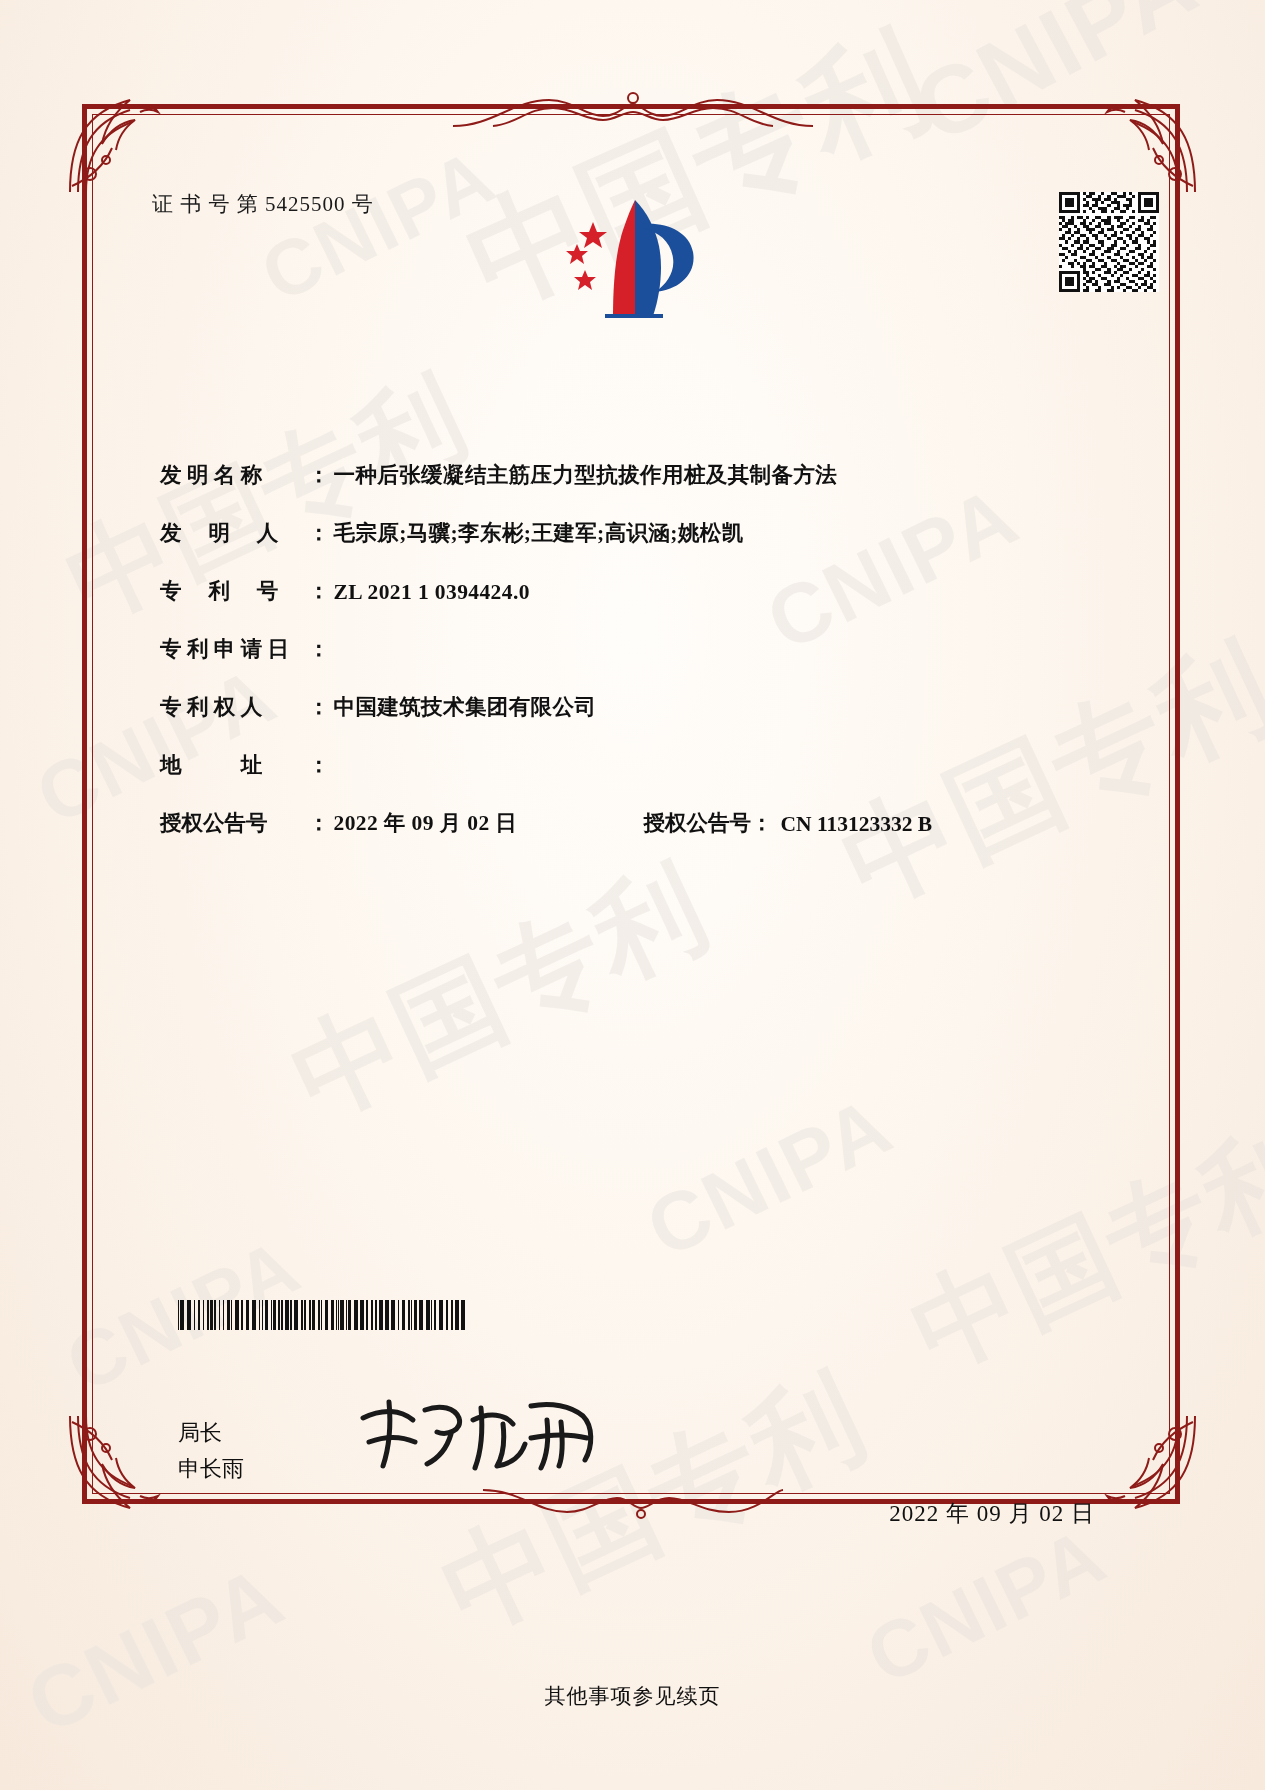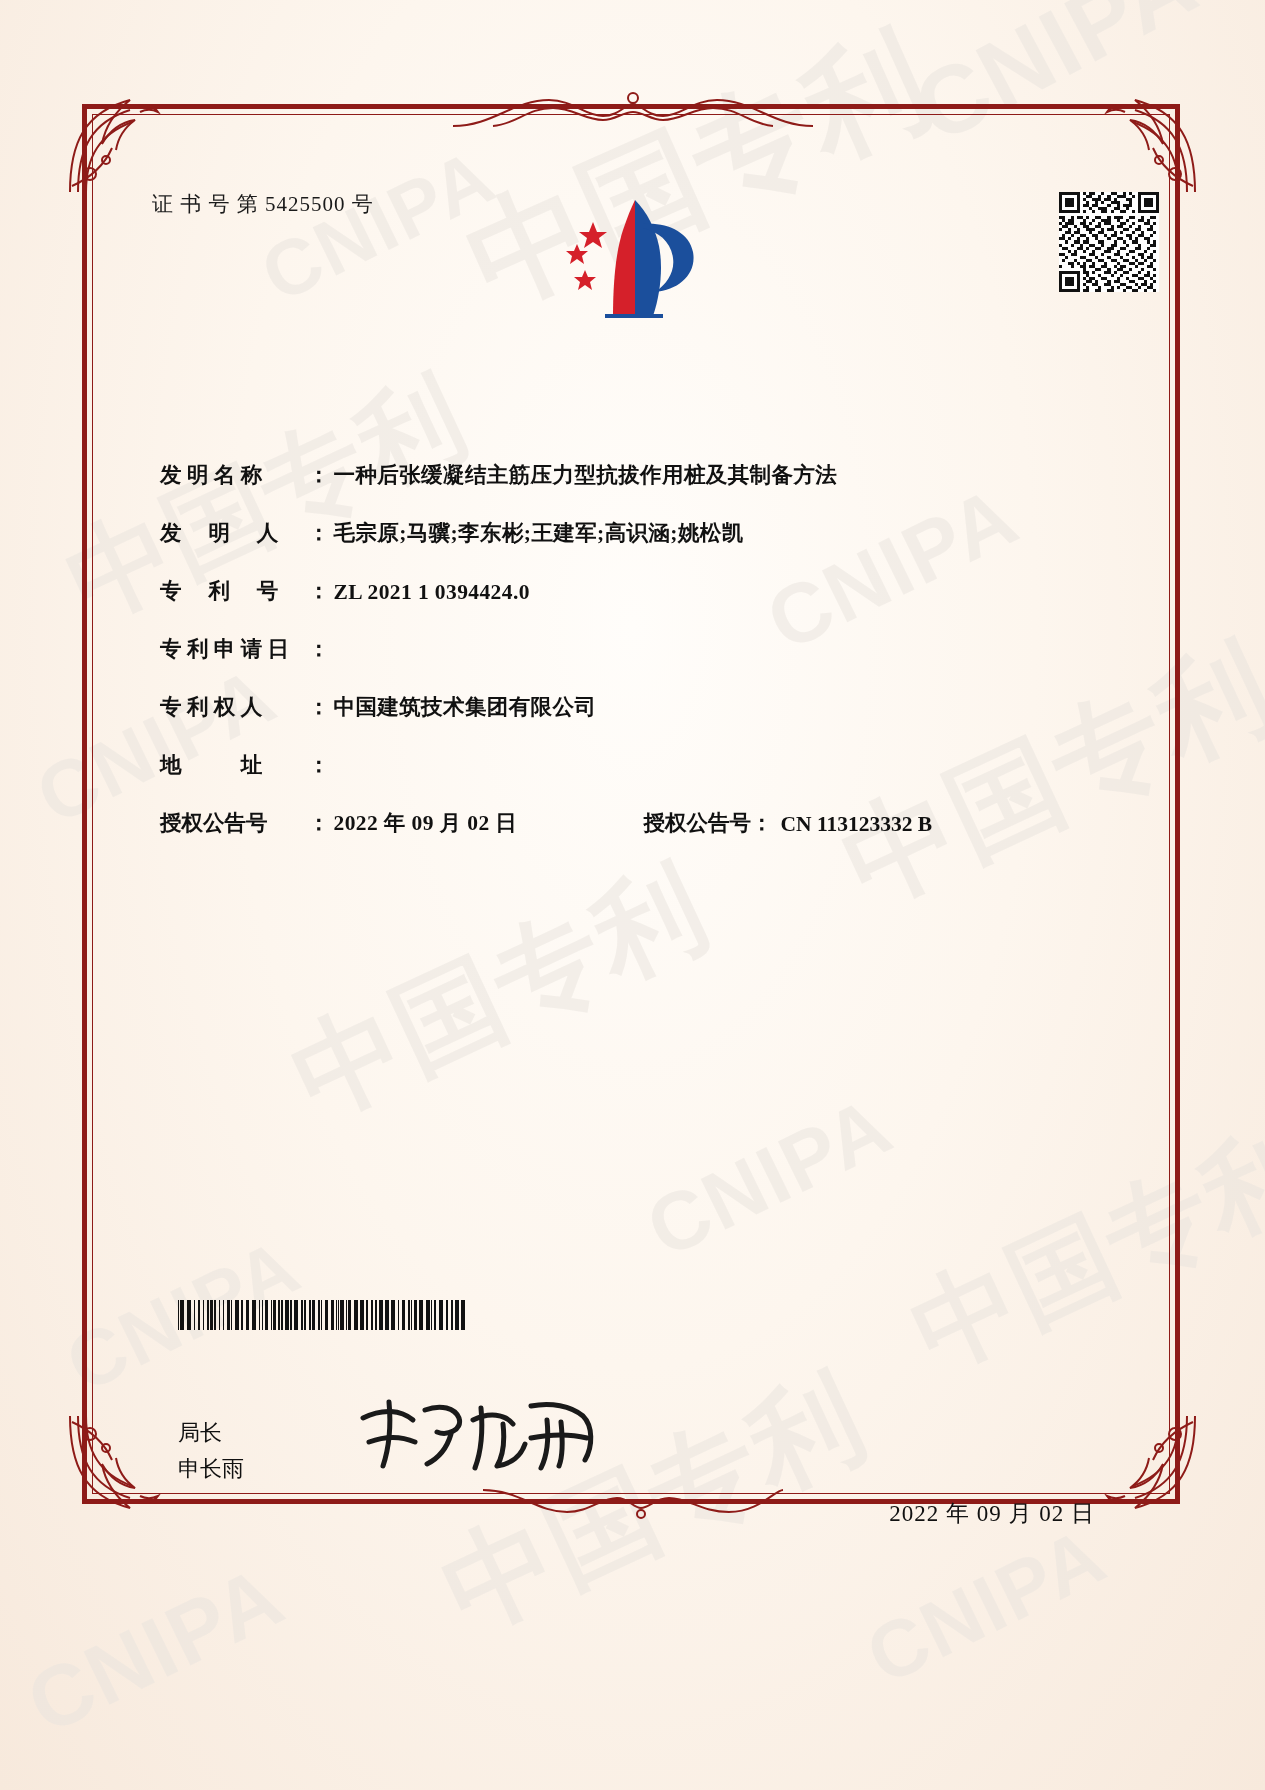--- a/index.html
+++ b/index.html
@@ -800,13 +800,14 @@
       <path d="M126 18 C128 40 126 62 120 78"></path>
       <path d="M148 34 C150 52 148 66 142 76 C156 74 166 66 170 54"></path>
       <path d="M176 16 C196 12 216 16 228 26 C238 36 238 56 230 70"></path>
       <path d="M192 30 C194 50 192 66 186 78"></path>
       <path d="M206 32 C208 52 208 66 204 76"></path>
       <path d="M176 48 C196 44 216 44 232 48"></path>
     </g>
   </svg>
   <div class="sig-date">2022 年 09 月 02 日</div>
 
+  <div class="footer-note">其他事项参见续页</div>
 </div>
 
 </body></html>

